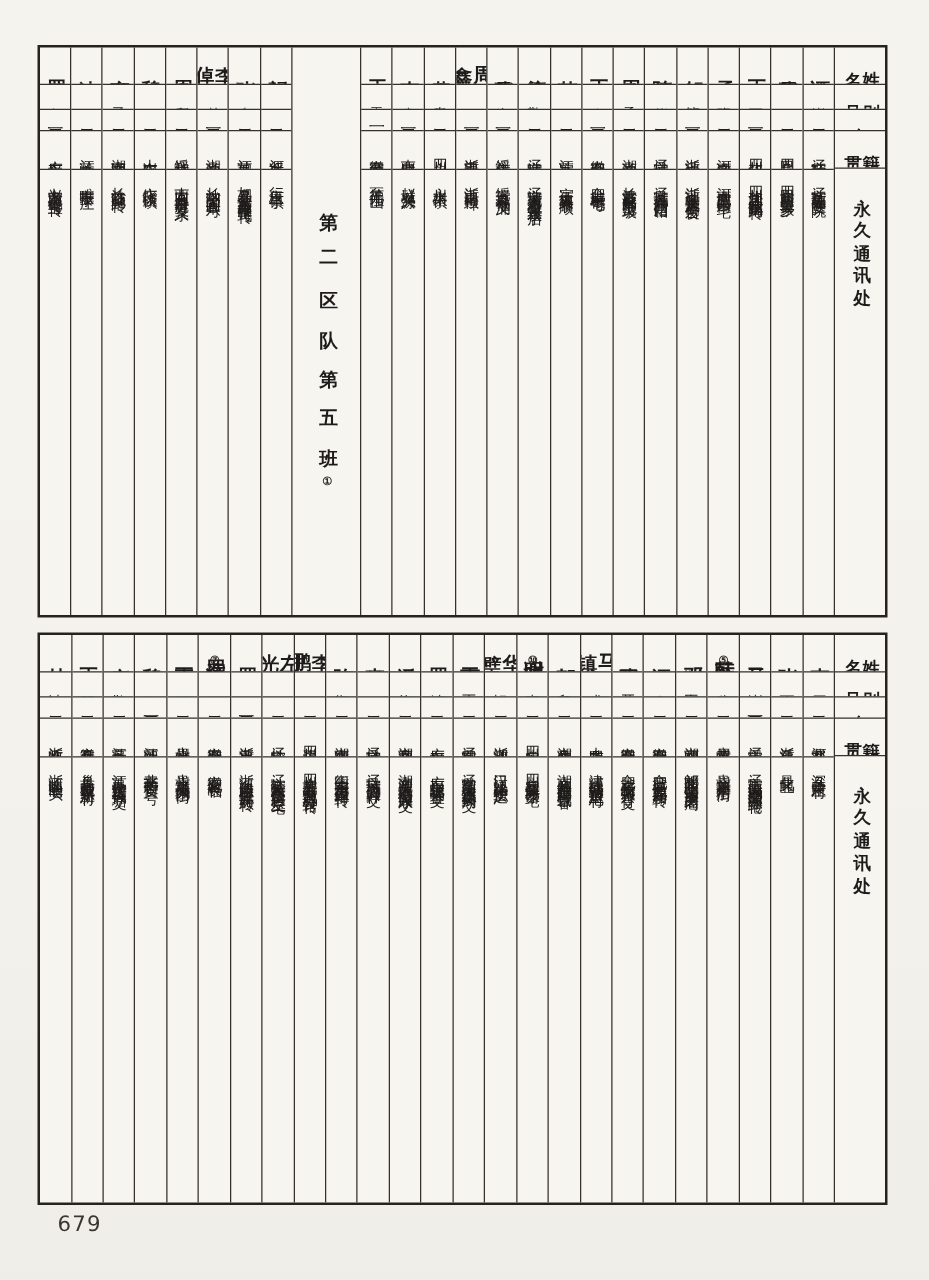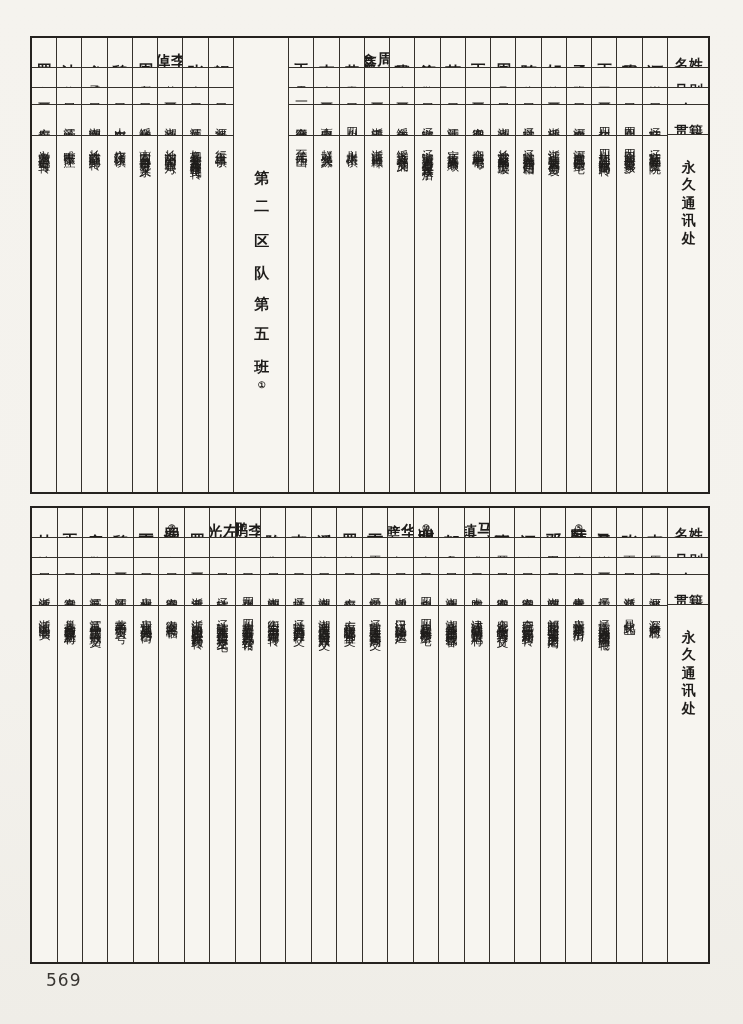--- a/index.html
+++ b/index.html
@@ -915,14 +915,14 @@
           <span class="vtxt">二三</span>
         </div>
         <div class="cell c-native">
           <span class="vtxt">浙江临海</span>
         </div>
         <div class="cell c-addr">
           <span class="vtxt">浙江临海旧仓头</span>
         </div>
       </div>
     </div>
-  <div class="page-number">569</div>
+  <div class="page-number">679</div>
 </div>
 
 </body></html>

